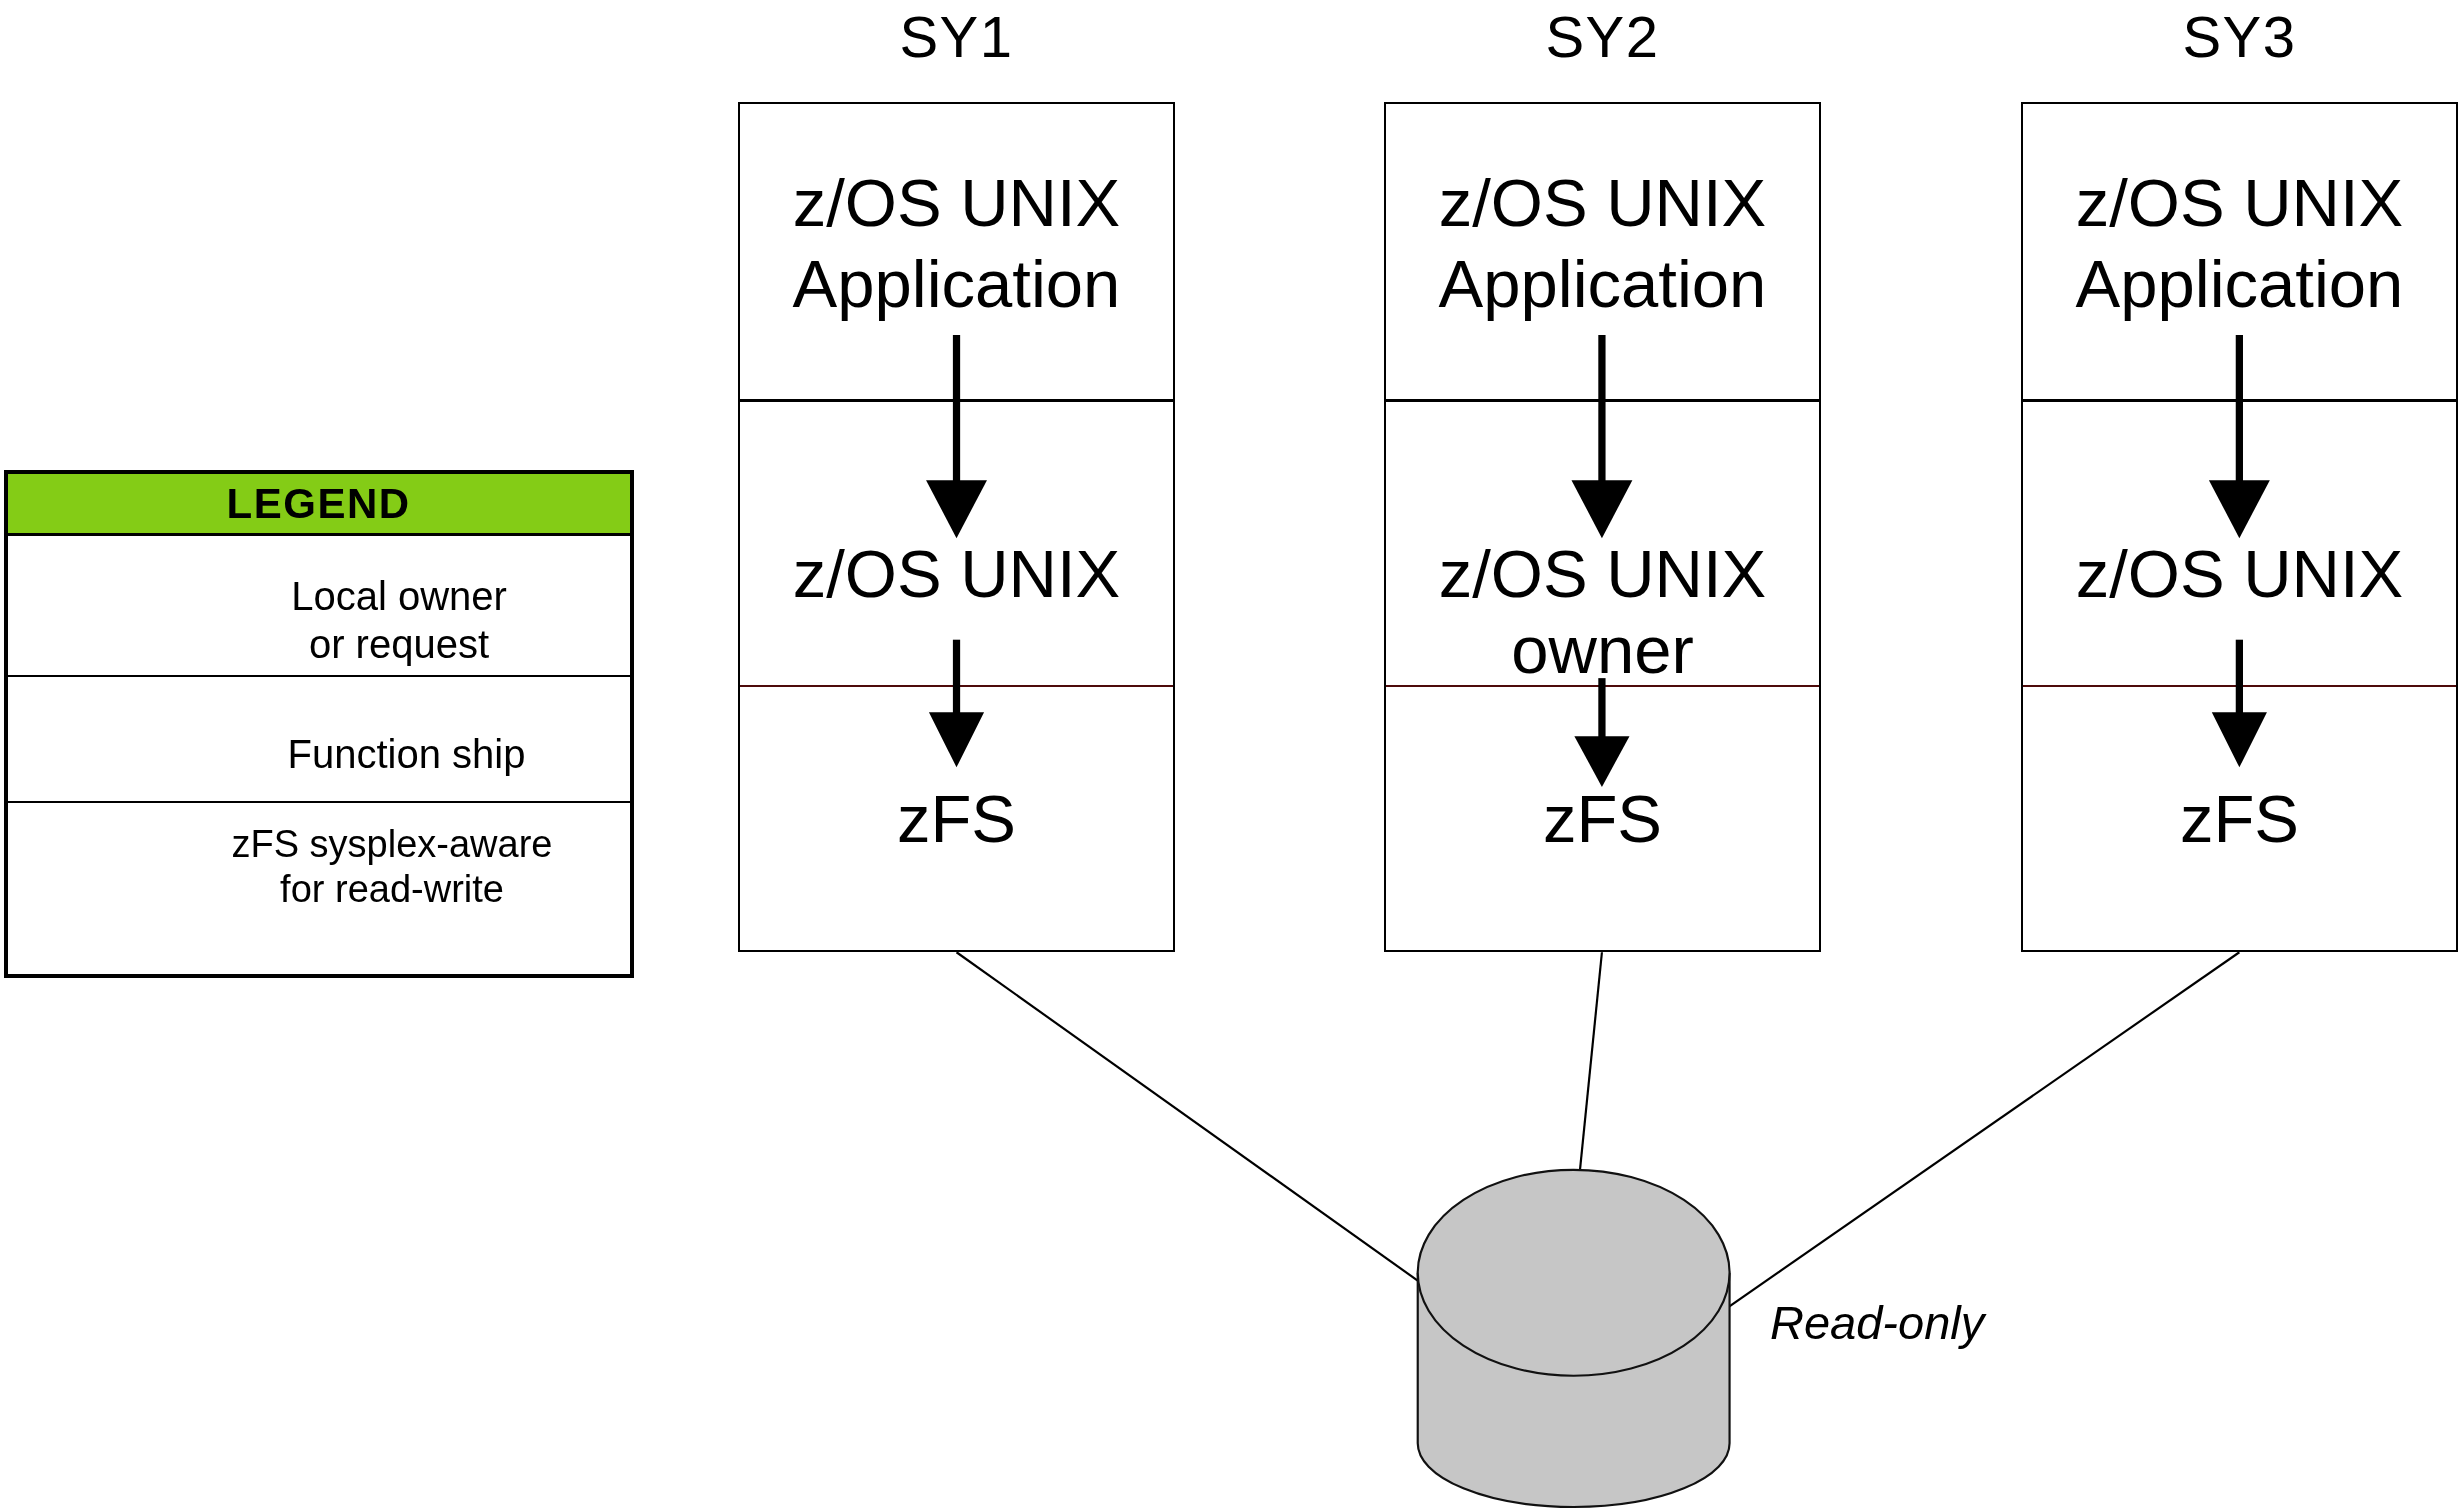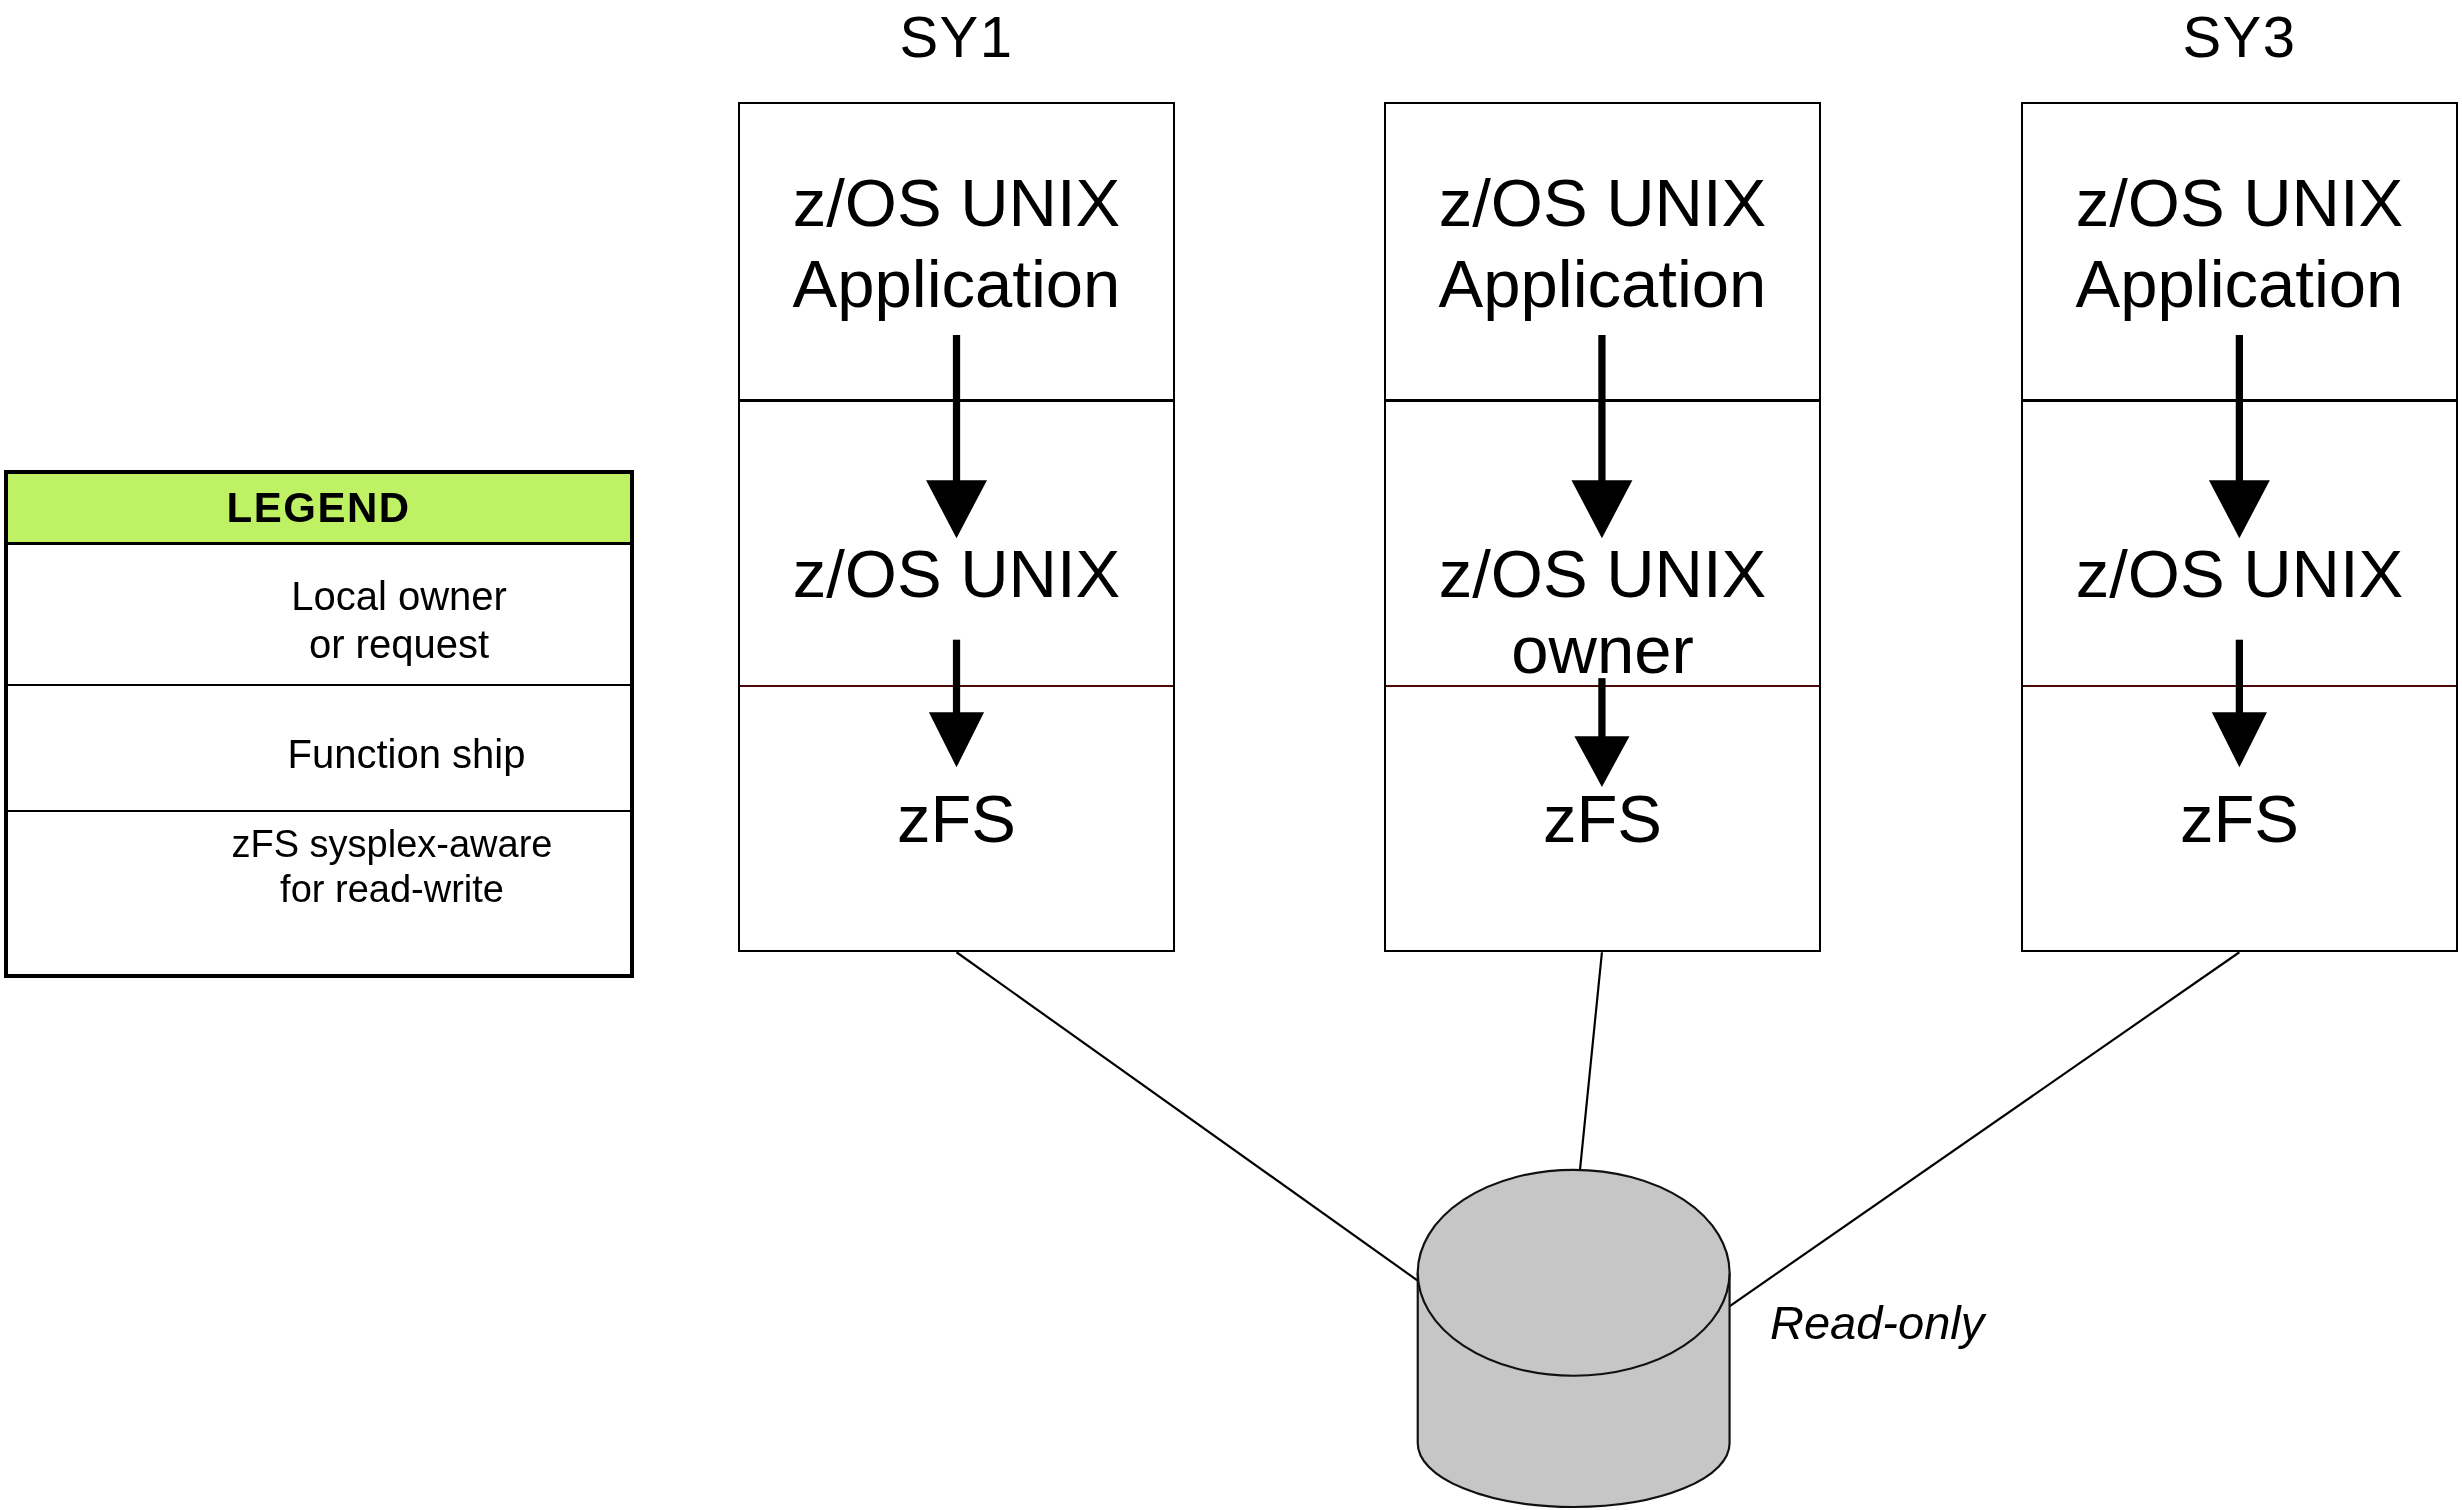--- a/index.html
+++ b/index.html
@@ -35,22 +35,22 @@
     position:absolute;left:1770px;top:1295px;
     font-size:47px;z-index:2;font-style:italic;
   }
 
   
   .legend{
     position:absolute;left:3.6px;top:470px;width:630px;height:508px;
     border:4.4px solid #000;box-sizing:border-box;background:#fff;z-index:2;
   }
   .legend-header{
-    height:71px;box-sizing:border-box;border-bottom:3.6px solid #000;
-    background:#bef264;display:flex;align-items:center;justify-content:center;
+    height:62px;box-sizing:border-box;border-bottom:3.6px solid #000;
+    background:#84cc16;display:flex;align-items:center;justify-content:center;
     font-size:42px;font-weight:bold;letter-spacing:1.5px;
   }
   .legend-row1{height:141px;box-sizing:border-box;border-bottom:2.9px solid #000;}
   .legend-row2{height:126px;box-sizing:border-box;border-bottom:2.9px solid #000;}
   .legend-row3{flex:1;}
   .legend-label{
     position:absolute;text-align:center;white-space:pre-line;z-index:3;
   }
   .ll-1{left:196px;width:406px;top:572px;font-size:40px;line-height:48px;}
   .ll-2{left:225px;width:363px;top:734px;font-size:40px;line-height:41px;}
@@ -108,20 +108,21 @@
       <line x1="58" y1="1003" x2="270" y2="1003" stroke="#000" stroke-width="5"></line>
       <polygon points="268,977 268,1029 314,1003" fill="#000"></polygon>
       <line x1="318" y1="1078" x2="90" y2="1078" stroke="#000" stroke-width="5"></line>
       <polygon points="92,1052 92,1104 46,1078" fill="#000"></polygon>
     </g>
 
     <rect x="42" y="1188" width="58" height="97" fill="#c6c6c6" stroke="#222" stroke-width="3"></rect>
   </svg>
 
   <div class="sys-title" style="left:738px;">SY1</div>
+  <div class="sys-title" style="left:1384px;">SY2</div>
   <div class="sys-title" style="left:2021px;">SY3</div>
 
   <div class="sysbox" style="left:738px;">
     <div class="sec sec-app">
       <div class="tline">z/OS UNIX</div>
       <div class="tline">Application</div>
     </div>
     <div class="sec sec-mid">
       <div class="tline">z/OS UNIX</div>
       <div class="tline"></div>

